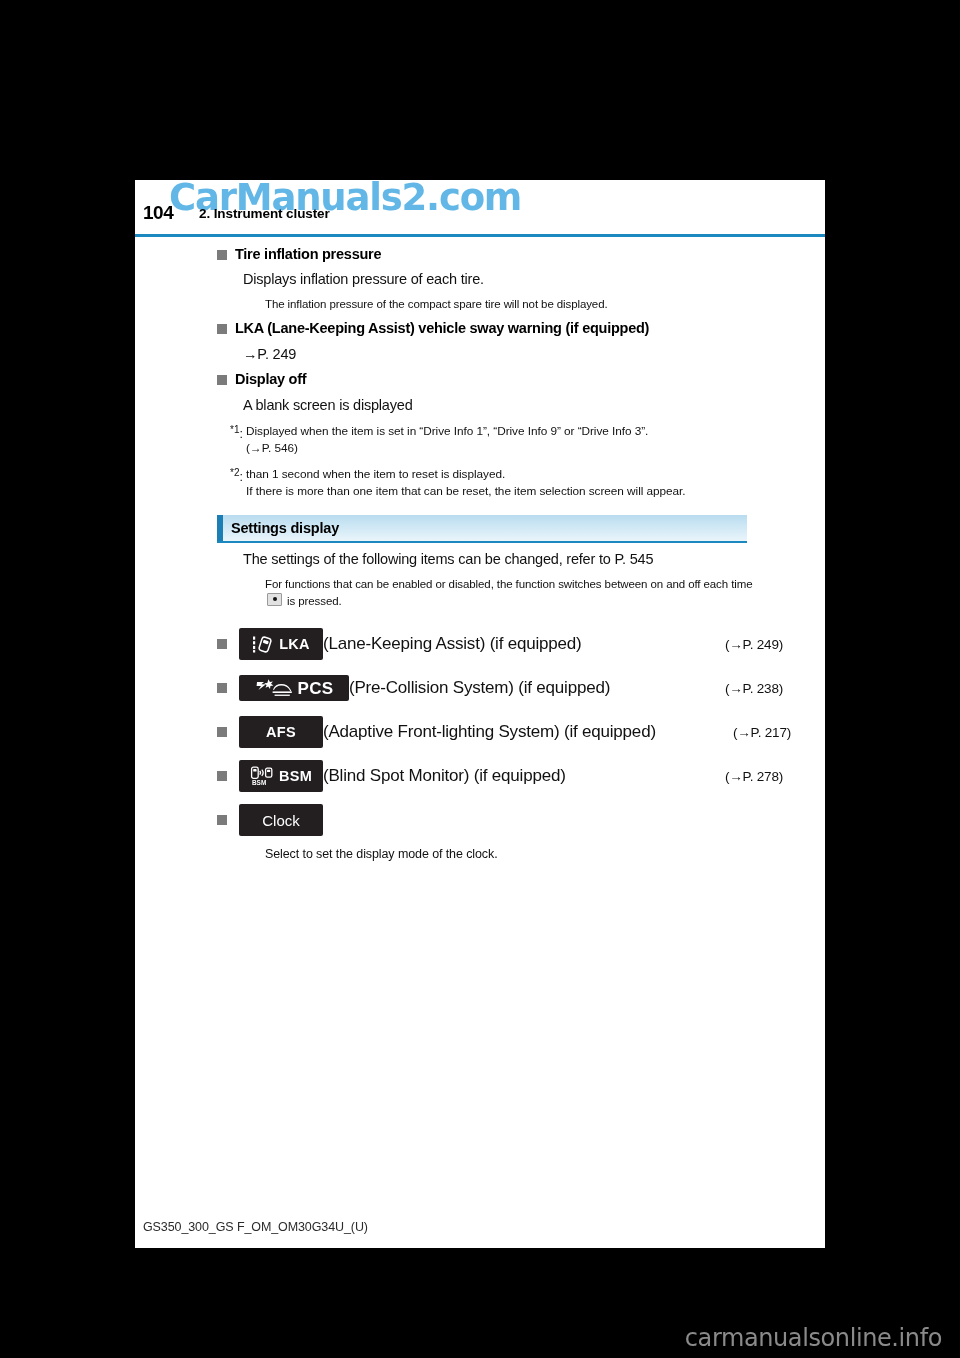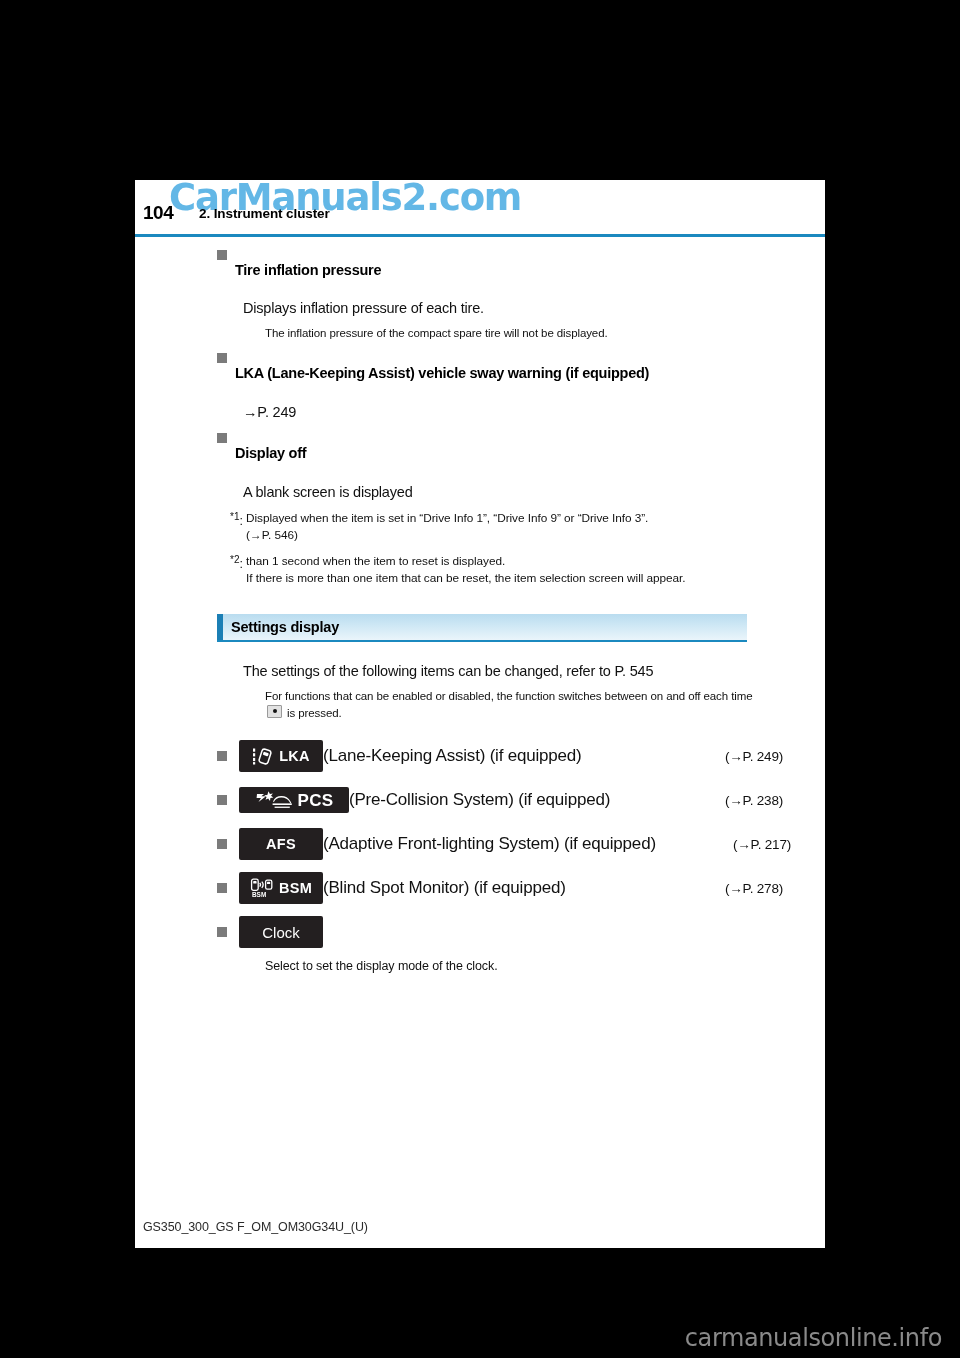--- a/index.html
+++ b/index.html
@@ -101,26 +101,25 @@
     margin-top: 5px;
     margin-right: 8px;
     flex: 0 0 auto;
   }
   .bullet-title {
     font-size: 14.5px;
     font-weight: bold;
     color: #000;
     letter-spacing: -0.25px;
     line-height: 1.25;
-    margin-top: 16px;
   }
 
   .lvl1 {
     margin-left: 108px;
-    margin-top: 20px;
+    margin-top: 7px;
     font-size: 14.5px;
     color: #111;
     letter-spacing: -0.2px;
     line-height: 1.3;
   }
   .lvl2 {
     margin-left: 130px;
     margin-top: 8px;
     font-size: 11.5px;
     color: #111;
@@ -176,21 +175,21 @@
     height: 4px;
     border-radius: 50%;
     background: #141414;
     transform: translate(-50%, -50%);
   }
 
   
   .sec-head {
     position: relative;
     margin-left: 82px;
-    margin-top: 28px;
+    margin-top: 16px;
     width: 530px;
     height: 26px;
     background: linear-gradient(to bottom, #b9dcef 0%, #cfe8f5 45%, #eaf5fb 100%);
     display: flex;
     align-items: center;
   }
   .sec-head::before {
     content: "";
     position: absolute;
     left: 0;

